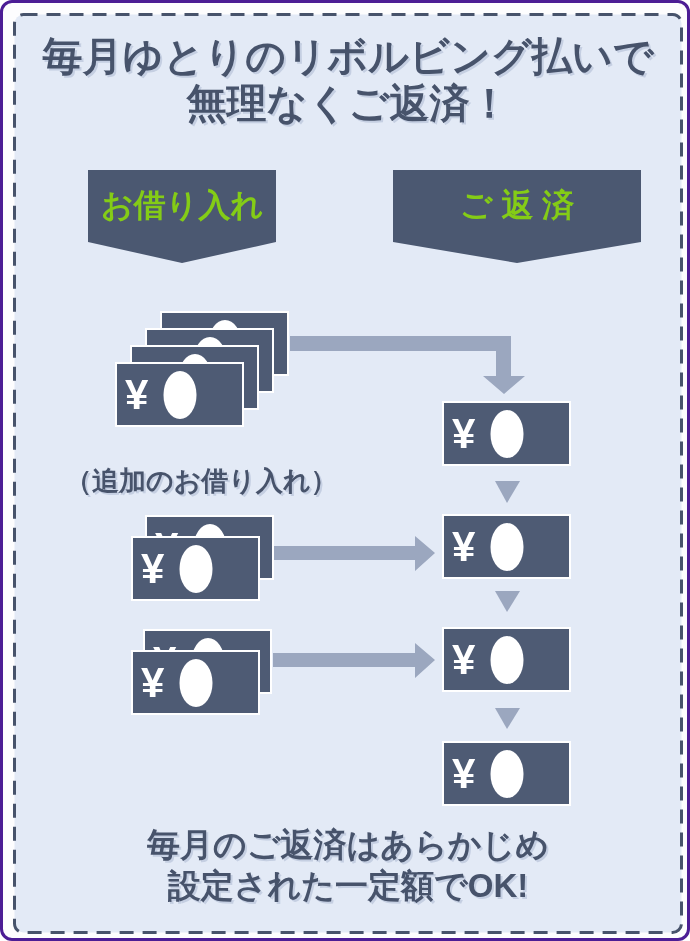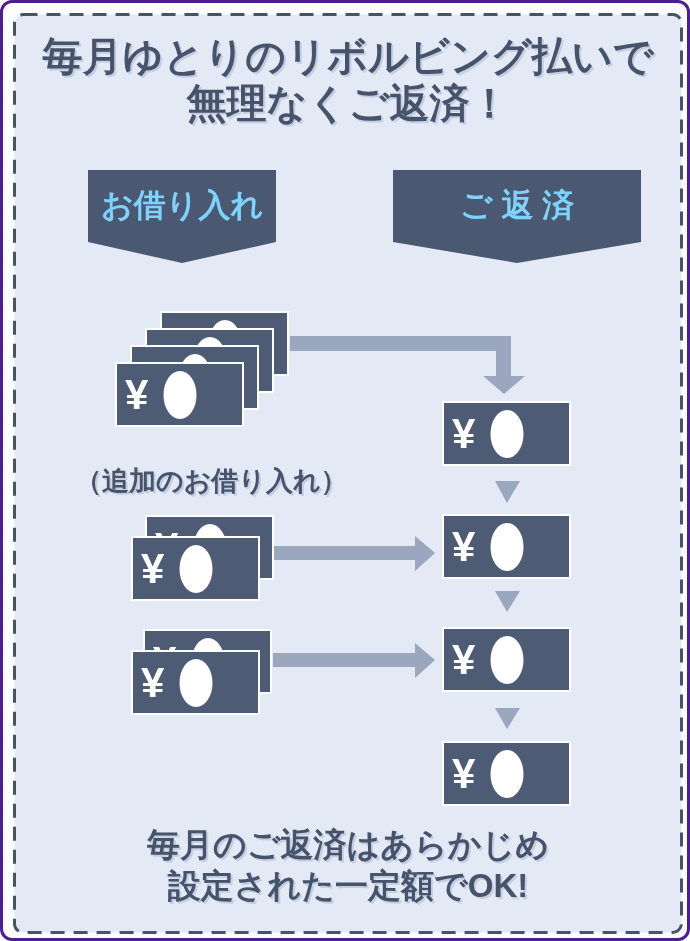--- a/index.html
+++ b/index.html
@@ -17,42 +17,42 @@
     color:#47536b;font-weight:bold;font-size:40px;line-height:1.18;
     text-shadow:2px 2px 0 #c5cfe2;letter-spacing:0;
   }
   .page-title span{display:block;}
 
   .banner{
     position:absolute;top:167px;height:93px;background:#4b5871;
     clip-path:polygon(0 0,100% 0,100% 77.4%,50% 100%,0 77.4%);
     display:flex;align-items:center;justify-content:center;
     padding-bottom:21px;box-sizing:border-box;
-    color:#7dd3fc;font-weight:bold;font-size:32px;white-space:pre;
+    color:#84cc16;font-weight:bold;font-size:32px;white-space:pre;
   }
   .banner-borrow{left:85px;width:188px;}
   .banner-repay{left:390px;width:248px;}
 
   .bill{
     position:absolute;width:129px;height:65px;box-sizing:border-box;
     background:#4e5b74;border:2px solid #fff;
   }
   .bill .yen{
     position:absolute;left:8px;top:50%;transform:translateY(-50%);
     color:#fff;font-weight:bold;font-size:42px;line-height:1;
   }
   .bill .oval{
     position:absolute;left:50%;top:50%;transform:translate(-50%,-50%);
     width:33px;height:48px;background:#fff;border-radius:50%;
   }
 
   .note{
     position:absolute;left:62px;top:460px;
     color:#47536b;font-weight:bold;font-size:27px;
-    text-shadow:2px 2px 0 #c5cfe2;white-space:pre;margin-left:10px;
+    text-shadow:2px 2px 0 #c5cfe2;white-space:pre;
   }
   .footer-text{
     position:absolute;left:0;top:822px;width:690px;text-align:center;
     color:#47536b;font-weight:bold;font-size:33px;line-height:1.24;
     text-shadow:2px 2px 0 #c5cfe2;
   }
   .footer-text span{display:block;}
 </style>
 </head>
 <body>

